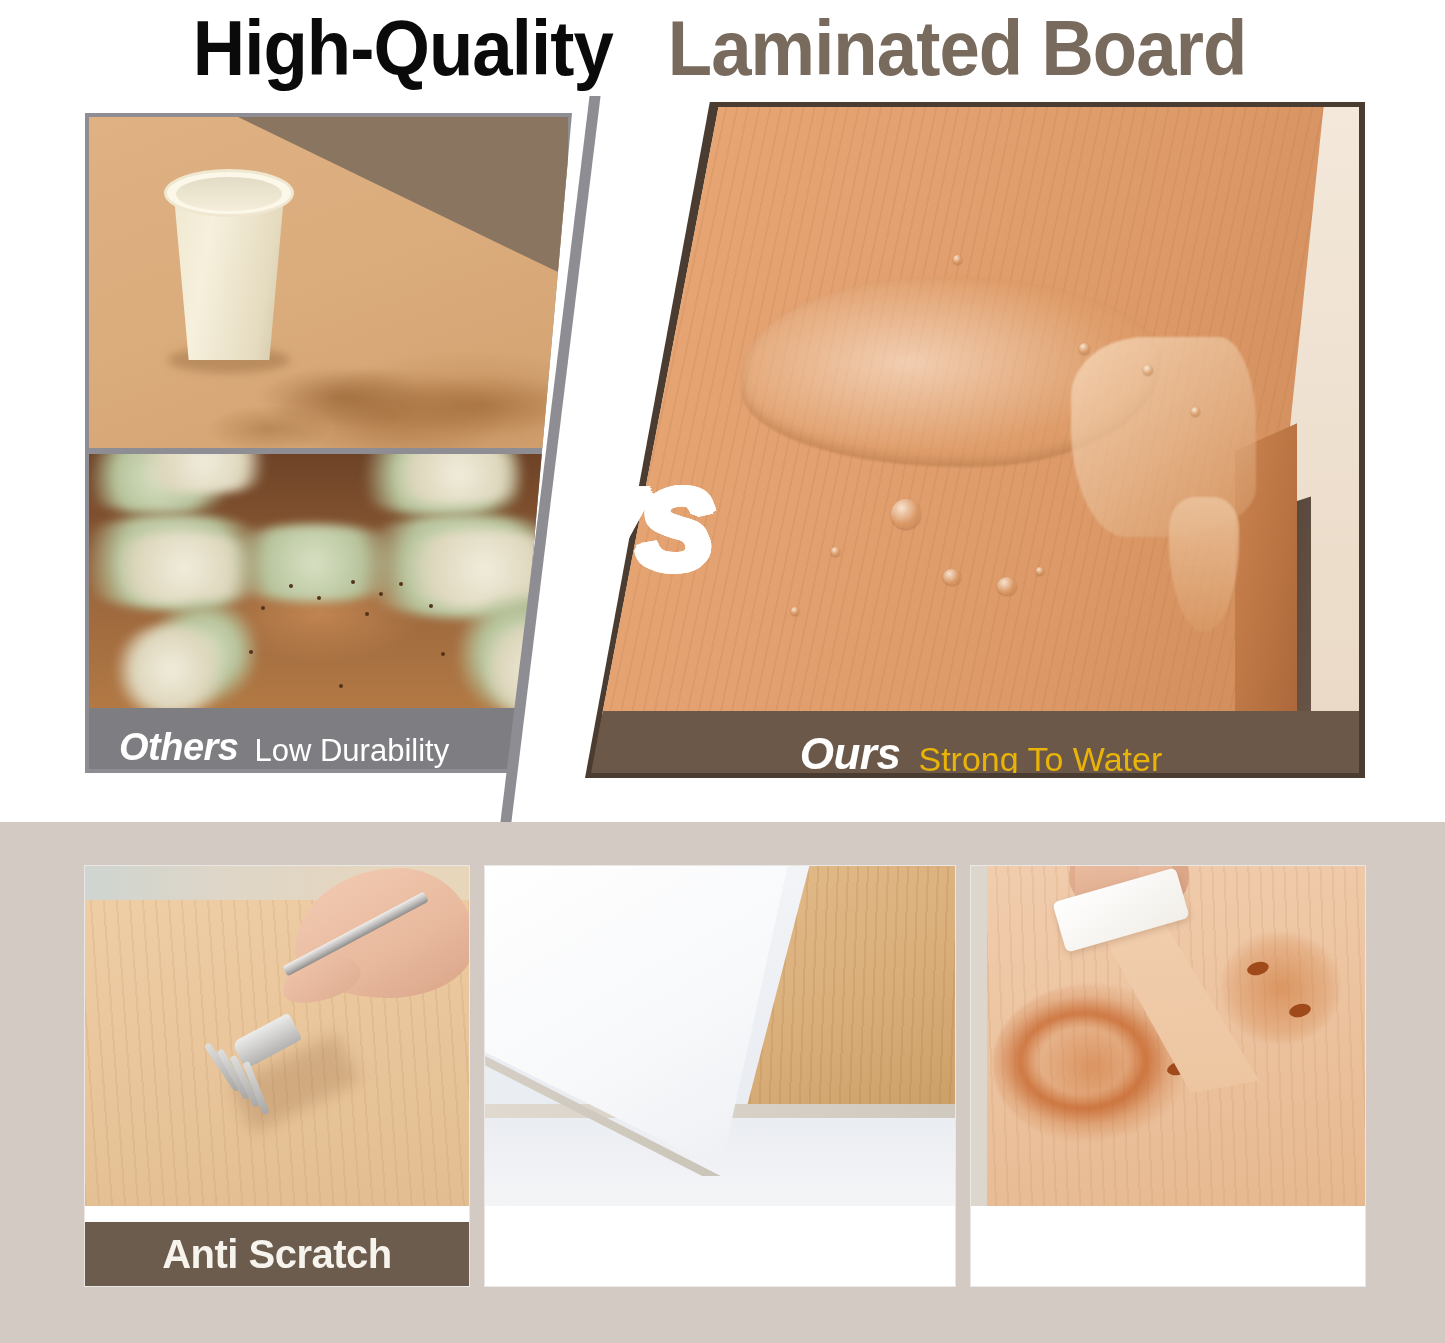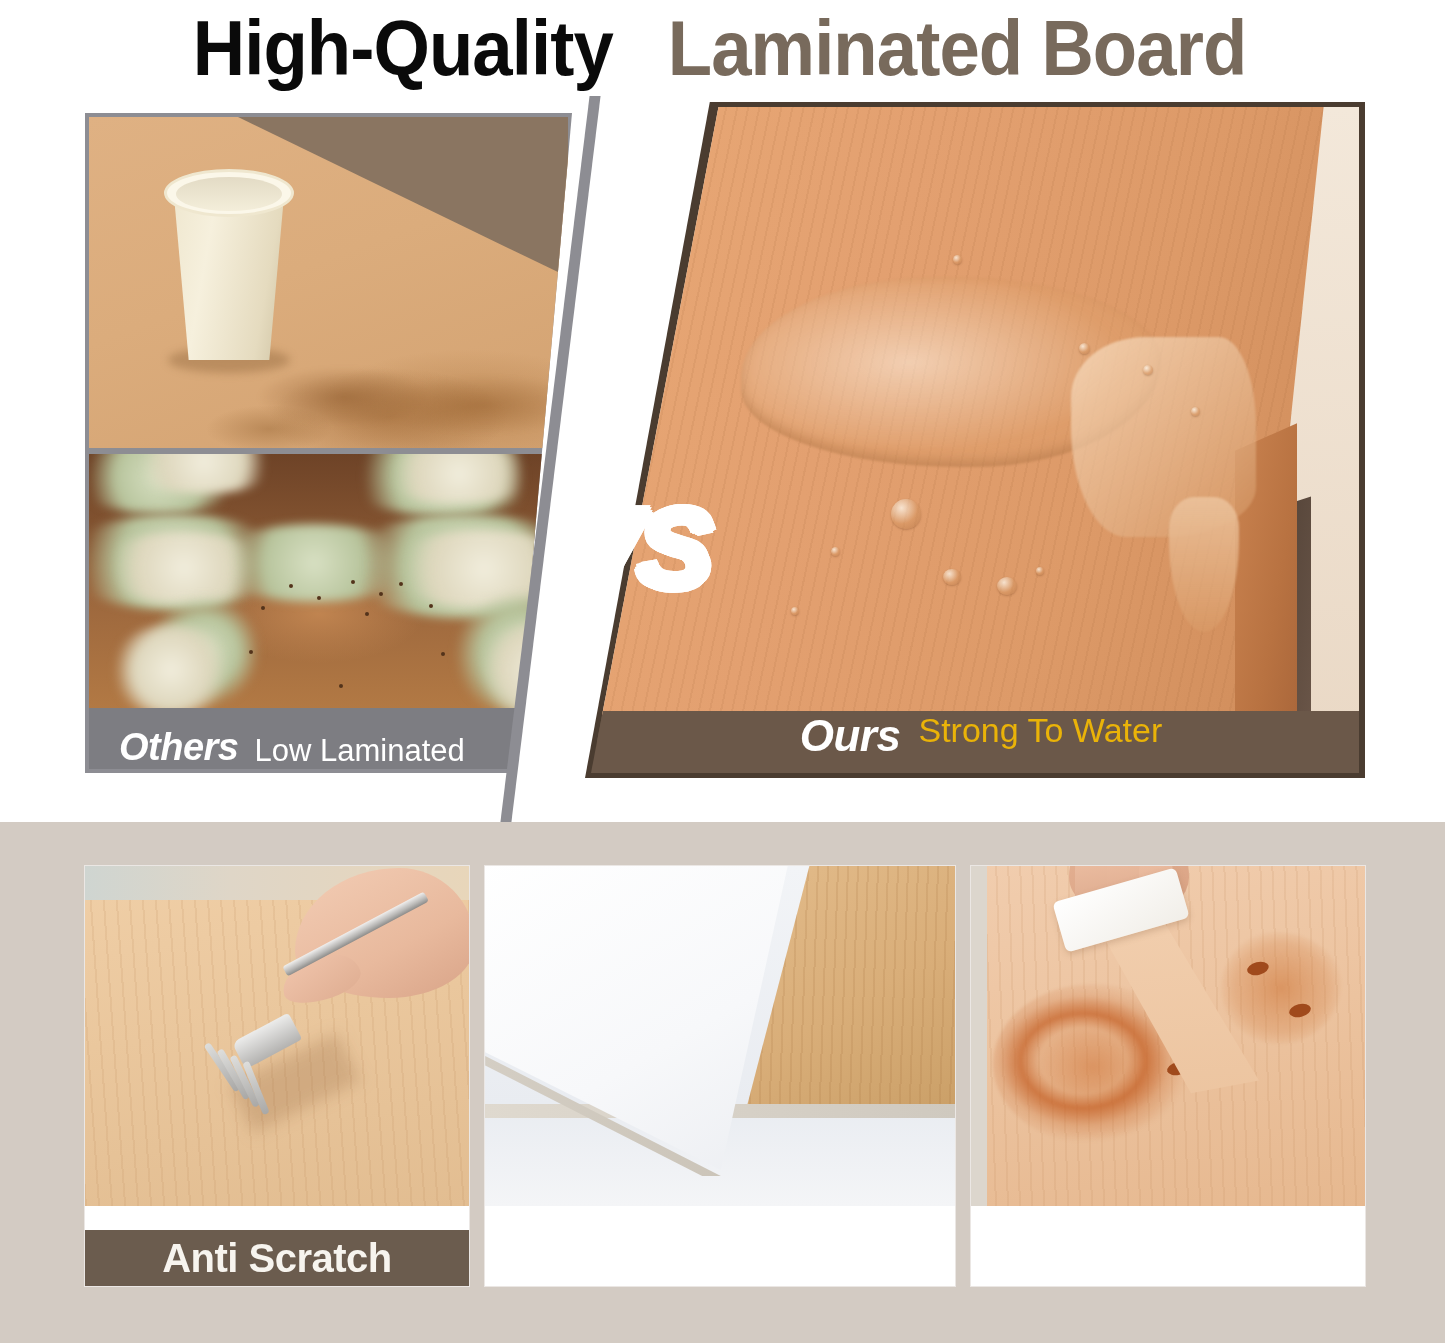--- a/index.html
+++ b/index.html
@@ -155,21 +155,21 @@
   }
   #water-drip{
     position:absolute;left:578px;top:390px;width:70px;height:135px;
     background:linear-gradient(180deg, rgba(236,196,158,.85), rgba(218,156,104,.6));
     border-radius:40% 40% 55% 55% / 25% 25% 75% 75%;
     filter:blur(1px);
   }
   
   #ours-band{
     position:absolute;left:6px;top:604px;width:768px;height:68px;
-    background:#6b5849;display:flex;align-items:flex-start;justify-content:center;
+    background:#6b5849;display:flex;align-items:flex-end;justify-content:center;
   }
   #ours-band .strong{
     color:#ffffff;font-size:44px;font-weight:bold;font-style:italic;letter-spacing:-.5px;
   }
   #ours-band .sub{
     color:#eab308;font-size:34px;font-weight:normal;margin-left:18px;
   }
 
   
   #divider{
@@ -178,21 +178,21 @@
     transform:skewX(-7deg);
     z-index:3;
   }
   #divider-shadow{
     position:absolute;left:545px;top:0;width:16px;height:726px;
     background:#8d8d93;transform:skewX(-7deg);z-index:2;
   }
 
   
   #vs{
-    position:absolute;left:566px;top:397px;z-index:6;
+    position:absolute;left:566px;top:378px;z-index:6;
     font-size:112px;font-weight:bold;font-style:italic;line-height:112px;
     letter-spacing:-3px;
     background:linear-gradient(180deg,#efe9e3 0%,#c9b9a9 40%,#8d7a67 75%,#6e5b4a 100%);
     -webkit-background-clip:text;background-clip:text;color:transparent;
     -webkit-text-stroke:0px;
     filter:drop-shadow(0 0 0 #fff);
     text-shadow:
       4px 0 0 #fff,-4px 0 0 #fff,0 4px 0 #fff,0 -4px 0 #fff,
       3px 3px 0 #fff,-3px 3px 0 #fff,3px -3px 0 #fff,-3px -3px 0 #fff,
       5px 2px 0 #fff,-5px 2px 0 #fff,2px 5px 0 #fff,2px -5px 0 #fff;
@@ -204,21 +204,21 @@
   }
   .feature{
     position:absolute;top:44px;height:420px;background:#ffffff;overflow:hidden;
     box-shadow:0 0 0 1px rgba(255,255,255,.55);
   }
   #feat-1{left:85px;width:384px;}
   #feat-2{left:485px;width:470px;}
   #feat-3{left:971px;width:394px;}
   .feat-photo{position:absolute;left:0;top:0;width:100%;height:340px;overflow:hidden;}
   .feat-band{
-    position:absolute;left:0;bottom:0;width:100%;height:56px;background:#6b5c4e;
+    position:absolute;left:0;bottom:0;width:100%;height:64px;background:#6b5c4e;
     display:flex;align-items:center;justify-content:center;
   }
   .feat-band span{color:#f7f4ee;font-size:40px;font-weight:bold;letter-spacing:-.5px;}
 
   
   #scratch-wood{
     position:absolute;left:0;top:0;width:384px;height:340px;
     background:
       repeating-linear-gradient(86deg, rgba(190,140,92,.16) 0px, rgba(190,140,92,.16) 2px, rgba(0,0,0,0) 2px, rgba(0,0,0,0) 13px),
       linear-gradient(170deg,#f0cfa7 0%, #eac79d 45%, #e2bd91 100%);
@@ -380,21 +380,21 @@
         <div class="spore" style="left:340px;top:150px;"></div>
         <div class="spore" style="left:160px;top:196px;"></div>
         <div class="spore" style="left:250px;top:230px;"></div>
         <div class="spore" style="left:352px;top:198px;"></div>
       </div>
 
     </div>
 
     <div id="others-band">
       <span class="strong">Others</span>
-      <span class="sub">Low Laminated</span>
+      <span class="sub">Low Durability</span>
     </div>
   </div>
 
   <div id="divider-shadow"></div>
   <div id="divider"></div>
 
   <div id="ours-col">
     <div id="ours-inner">
       <div id="ours-photo">
         <div id="board-right-bg"></div>

